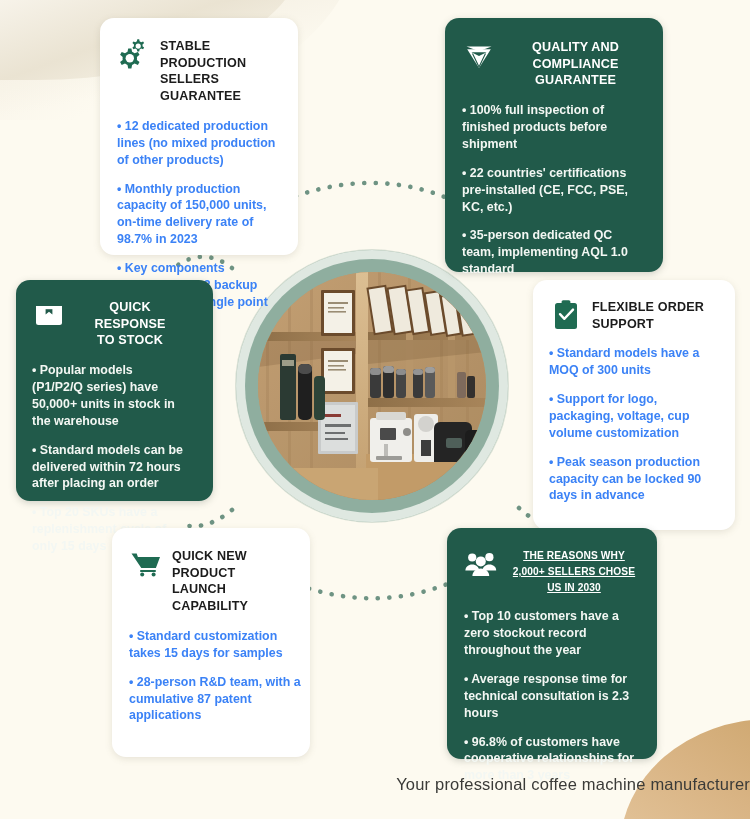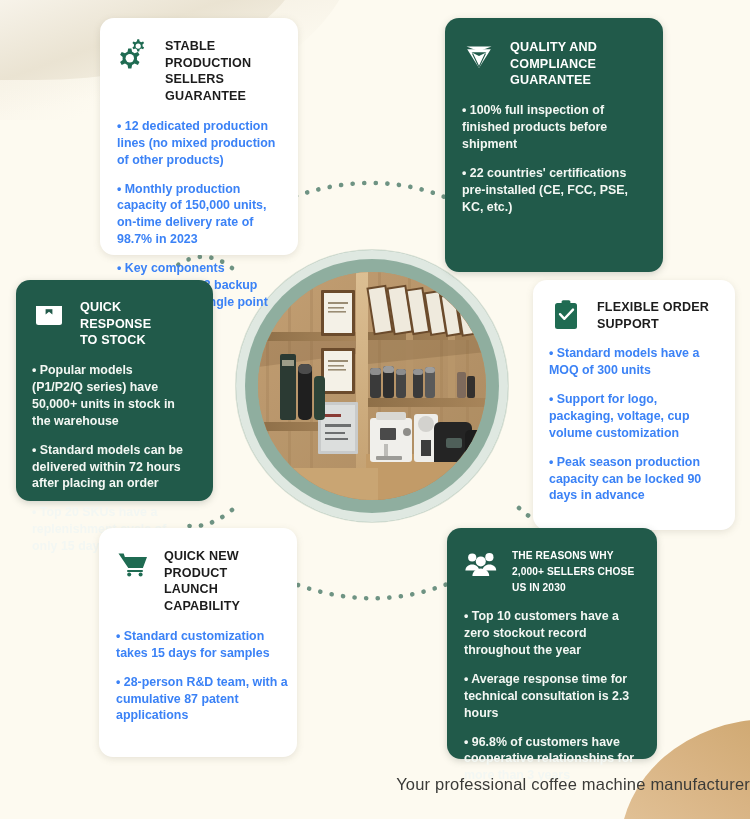--- a/index.html
+++ b/index.html
@@ -68,44 +68,44 @@
     box-sizing:border-box;
   }
   .card.light{
     background:#ffffff;
     box-shadow:0 2px 7px rgba(120,110,90,.17);
   }
   .card.dark{
     background:#215a4a;
     box-shadow:0 2px 7px rgba(80,90,80,.25);
   }
-  .card-head{display:flex;align-items:flex-start;gap:14px;}
+  .card-head{display:flex;align-items:flex-start;gap:9px;}
   .card-icon{flex:0 0 auto;width:34px;height:34px;display:block;margin-top:1px;}
   .card-icon svg{display:block;width:34px;height:34px;}
   .card-title{
     font-weight:bold;font-size:12.6px;line-height:1.33;letter-spacing:.15px;
     padding-top:3px;
   }
   .card.light .card-title{color:#1c1c1c;}
-  .card.dark  .card-title{color:#ffffff;}
-  .card-title.small{font-size:10.2px;line-height:1.55;letter-spacing:.1px;}
+  .card.dark  .card-title{color:#ffffff;text-align:center;}
+  .card-title.small{font-size:10.2px;line-height:1.55;letter-spacing:.1px;text-decoration:underline;}
   .bullets{margin-top:13px;font-weight:bold;}
   .bullet{
     font-size:12.4px;line-height:1.36;margin-bottom:12px;
   }
   .bullet:last-child{margin-bottom:0;}
   .card.light .bullet{color:#3b82f6;}
   .card.dark  .bullet{color:#f3f7f3;}
 
   
   #card-production{left:100px;top:18px;width:198px;height:237px;padding:17px 17px 0 17px;}
   #card-quality   {left:445px;top:18px;width:218px;height:254px;padding:18px 17px 0 17px;}
   #card-stock     {left:16px;top:280px;width:197px;height:221px;padding:16px 28px 0 16px;}
   #card-flexible  {left:533px;top:280px;width:202px;height:250px;padding:16px 16px 0 16px;}
-  #card-launch    {left:99px;top:528px;width:198px;height:229px;padding:17px 5px 0 17px;}
+  #card-launch    {left:112px;top:528px;width:198px;height:229px;padding:17px 5px 0 17px;}
   #card-reasons   {left:447px;top:528px;width:210px;height:231px;padding:17px 16px 0 17px;}
 
   
   .footer{
     position:absolute;left:0;top:775px;width:750px;text-align:right;
     font-size:16.5px;color:#3b3b38;letter-spacing:.2px;
   }
 </style>
 </head>
 <body>
@@ -314,20 +314,21 @@
         </svg>
       </span>
       <div class="card-title">
         <div>QUALITY AND</div>
         <div>COMPLIANCE GUARANTEE</div>
       </div>
     </div>
     <div class="bullets">
       <div class="bullet">• 100% full inspection of finished products before shipment</div>
       <div class="bullet">• 22 countries' certifications pre-installed (CE, FCC, PSE, KC, etc.)</div>
+      <div class="bullet">• 35-person dedicated QC team, implementing AQL 1.0 standard</div>
     </div>
   </div>
 
   <div class="card dark" id="card-stock">
     <div class="card-head">
       <span class="card-icon">
         <svg viewBox="0 0 34 34" aria-hidden="true">
           <g fill="#ffffff">
             <rect x="4" y="9" width="26" height="19" rx="2.5"></rect>
           </g>

